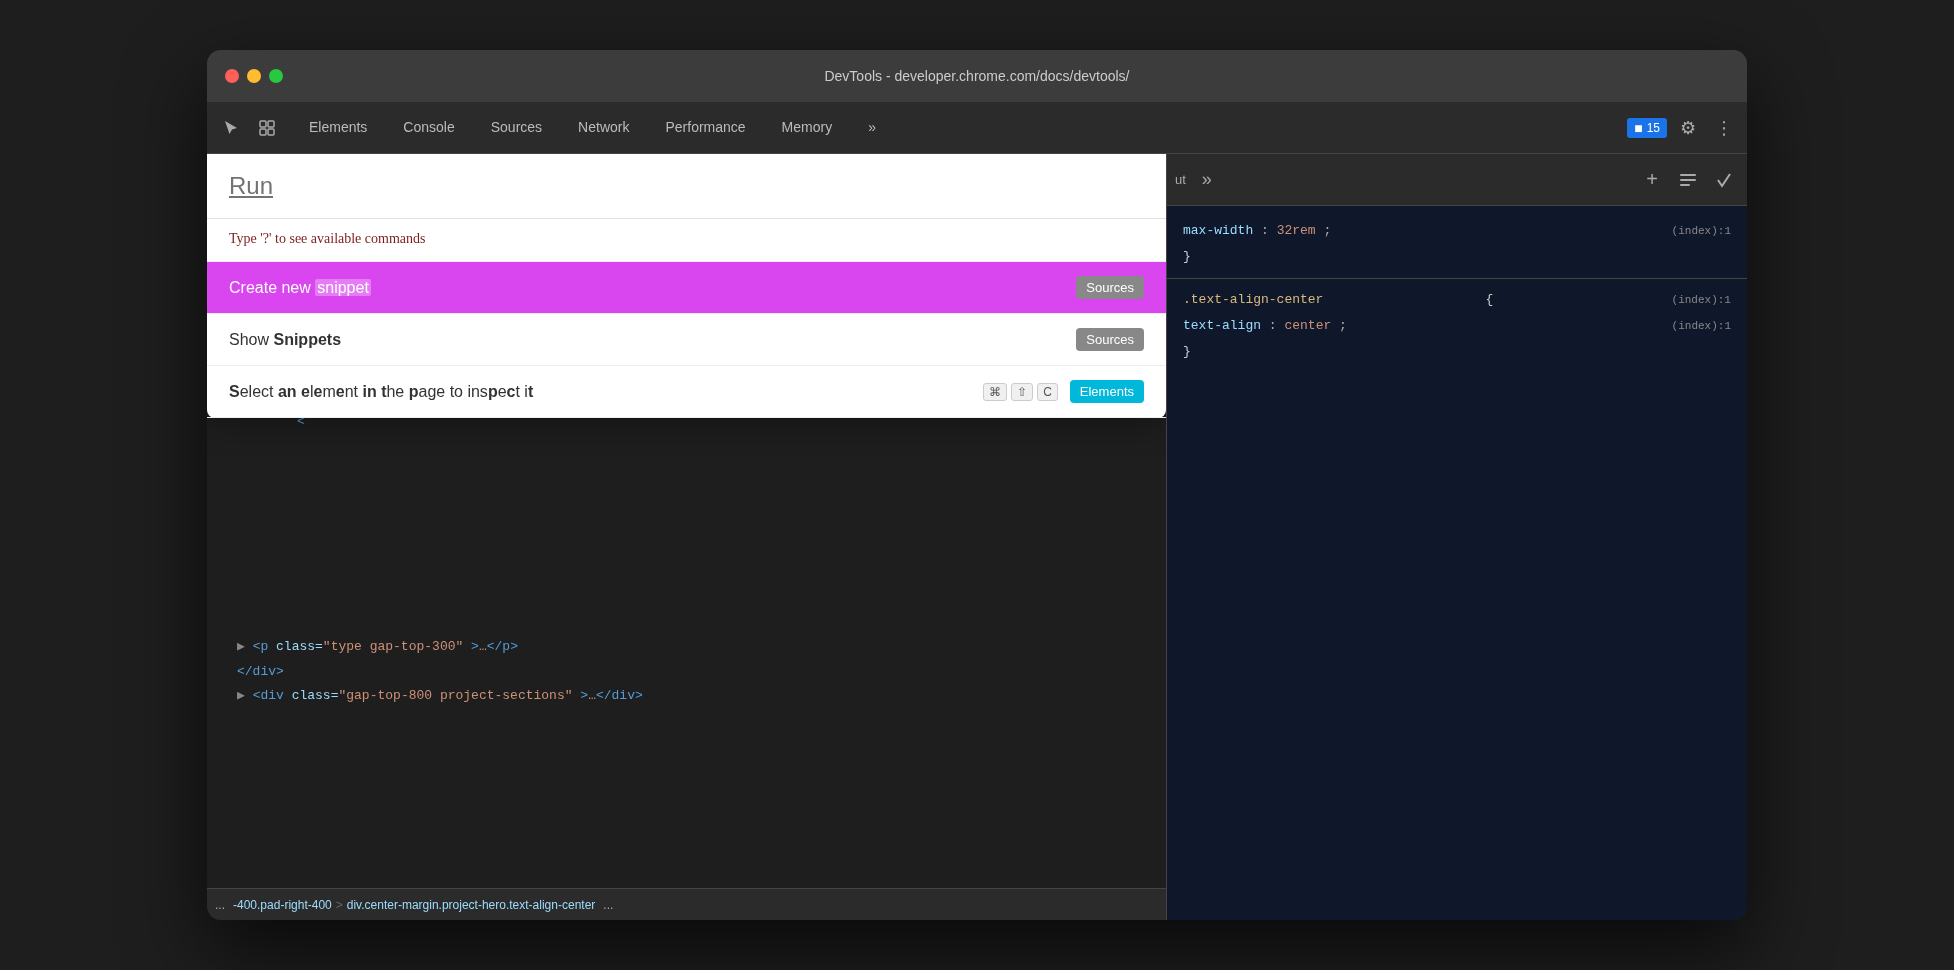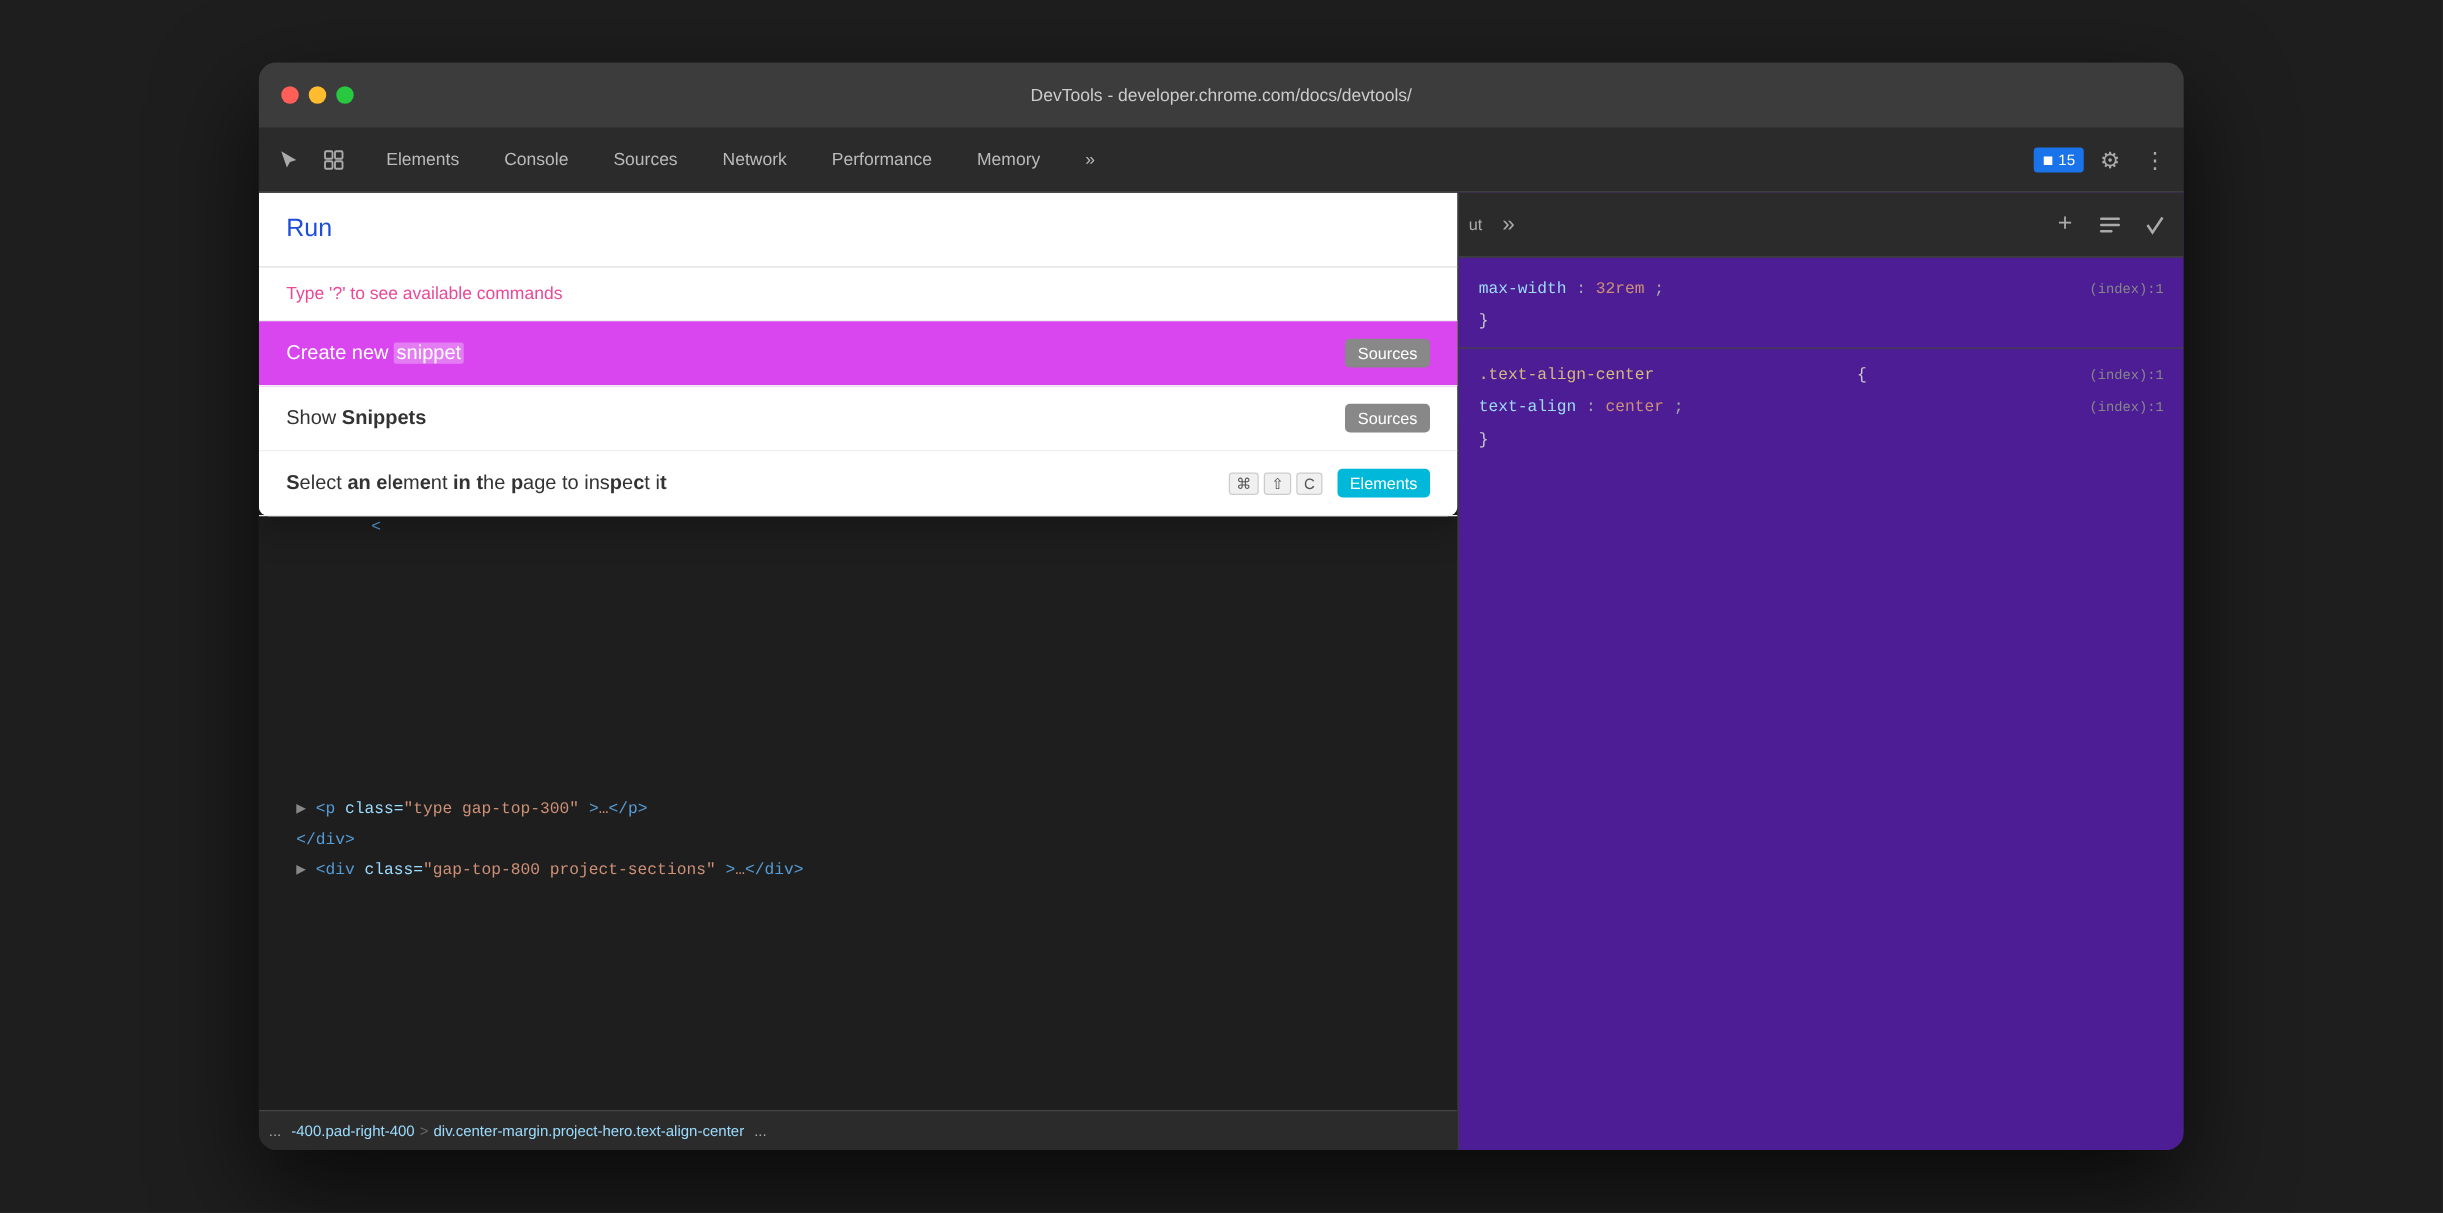--- a/index.html
+++ b/index.html
@@ -154,38 +154,40 @@
       z-index: 100;
       box-shadow: 0 8px 30px rgba(0,0,0,0.3);
     }
     .cmd-input-row {
       display: flex;
       align-items: center;
       padding: 18px 22px;
       border-bottom: 1px solid #e0e0e0;
     }
     .cmd-run {
-      color: #1d4ed8;
-      font-size: 20px;
+      color: #737373;
+      font-size: 24px;
       font-weight: 500;
       margin-right: 8px;
+      text-decoration: underline;
     }
     .cmd-input {
       font-size: 18px;
       color: #333;
       font-family: monospace;
       border: none;
       outline: none;
       flex: 1;
     }
     .cmd-hint {
       padding: 12px 22px 14px;
       font-size: 14px;
-      color: #ec4899;
+      color: #7f1d1d;
       border-bottom: 1px solid #eee;
+      font-family: Liberation Serif, serif;
     }
 
     .cmd-item {
       display: flex;
       align-items: center;
       padding: 14px 22px;
       border-bottom: 1px solid #eee;
       cursor: pointer;
     }
     .cmd-item.selected {
@@ -275,21 +277,21 @@
       gap: 4px;
       overflow: hidden;
     }
     .breadcrumb-item { color: #9cdcfe; cursor: pointer; white-space: nowrap; }
     .breadcrumb-sep { color: #666; }
     .breadcrumb-dots { color: #aaa; cursor: pointer; }
 
     
     .right-panel {
       flex: 1;
-      background: #4c1d95;
+      background: #0f172a;
       display: flex;
       flex-direction: column;
       overflow: hidden;
     }
     .right-toolbar {
       height: 52px;
       background: #2b2b2b;
       display: flex;
       align-items: center;
       border-bottom: 1px solid #444;

